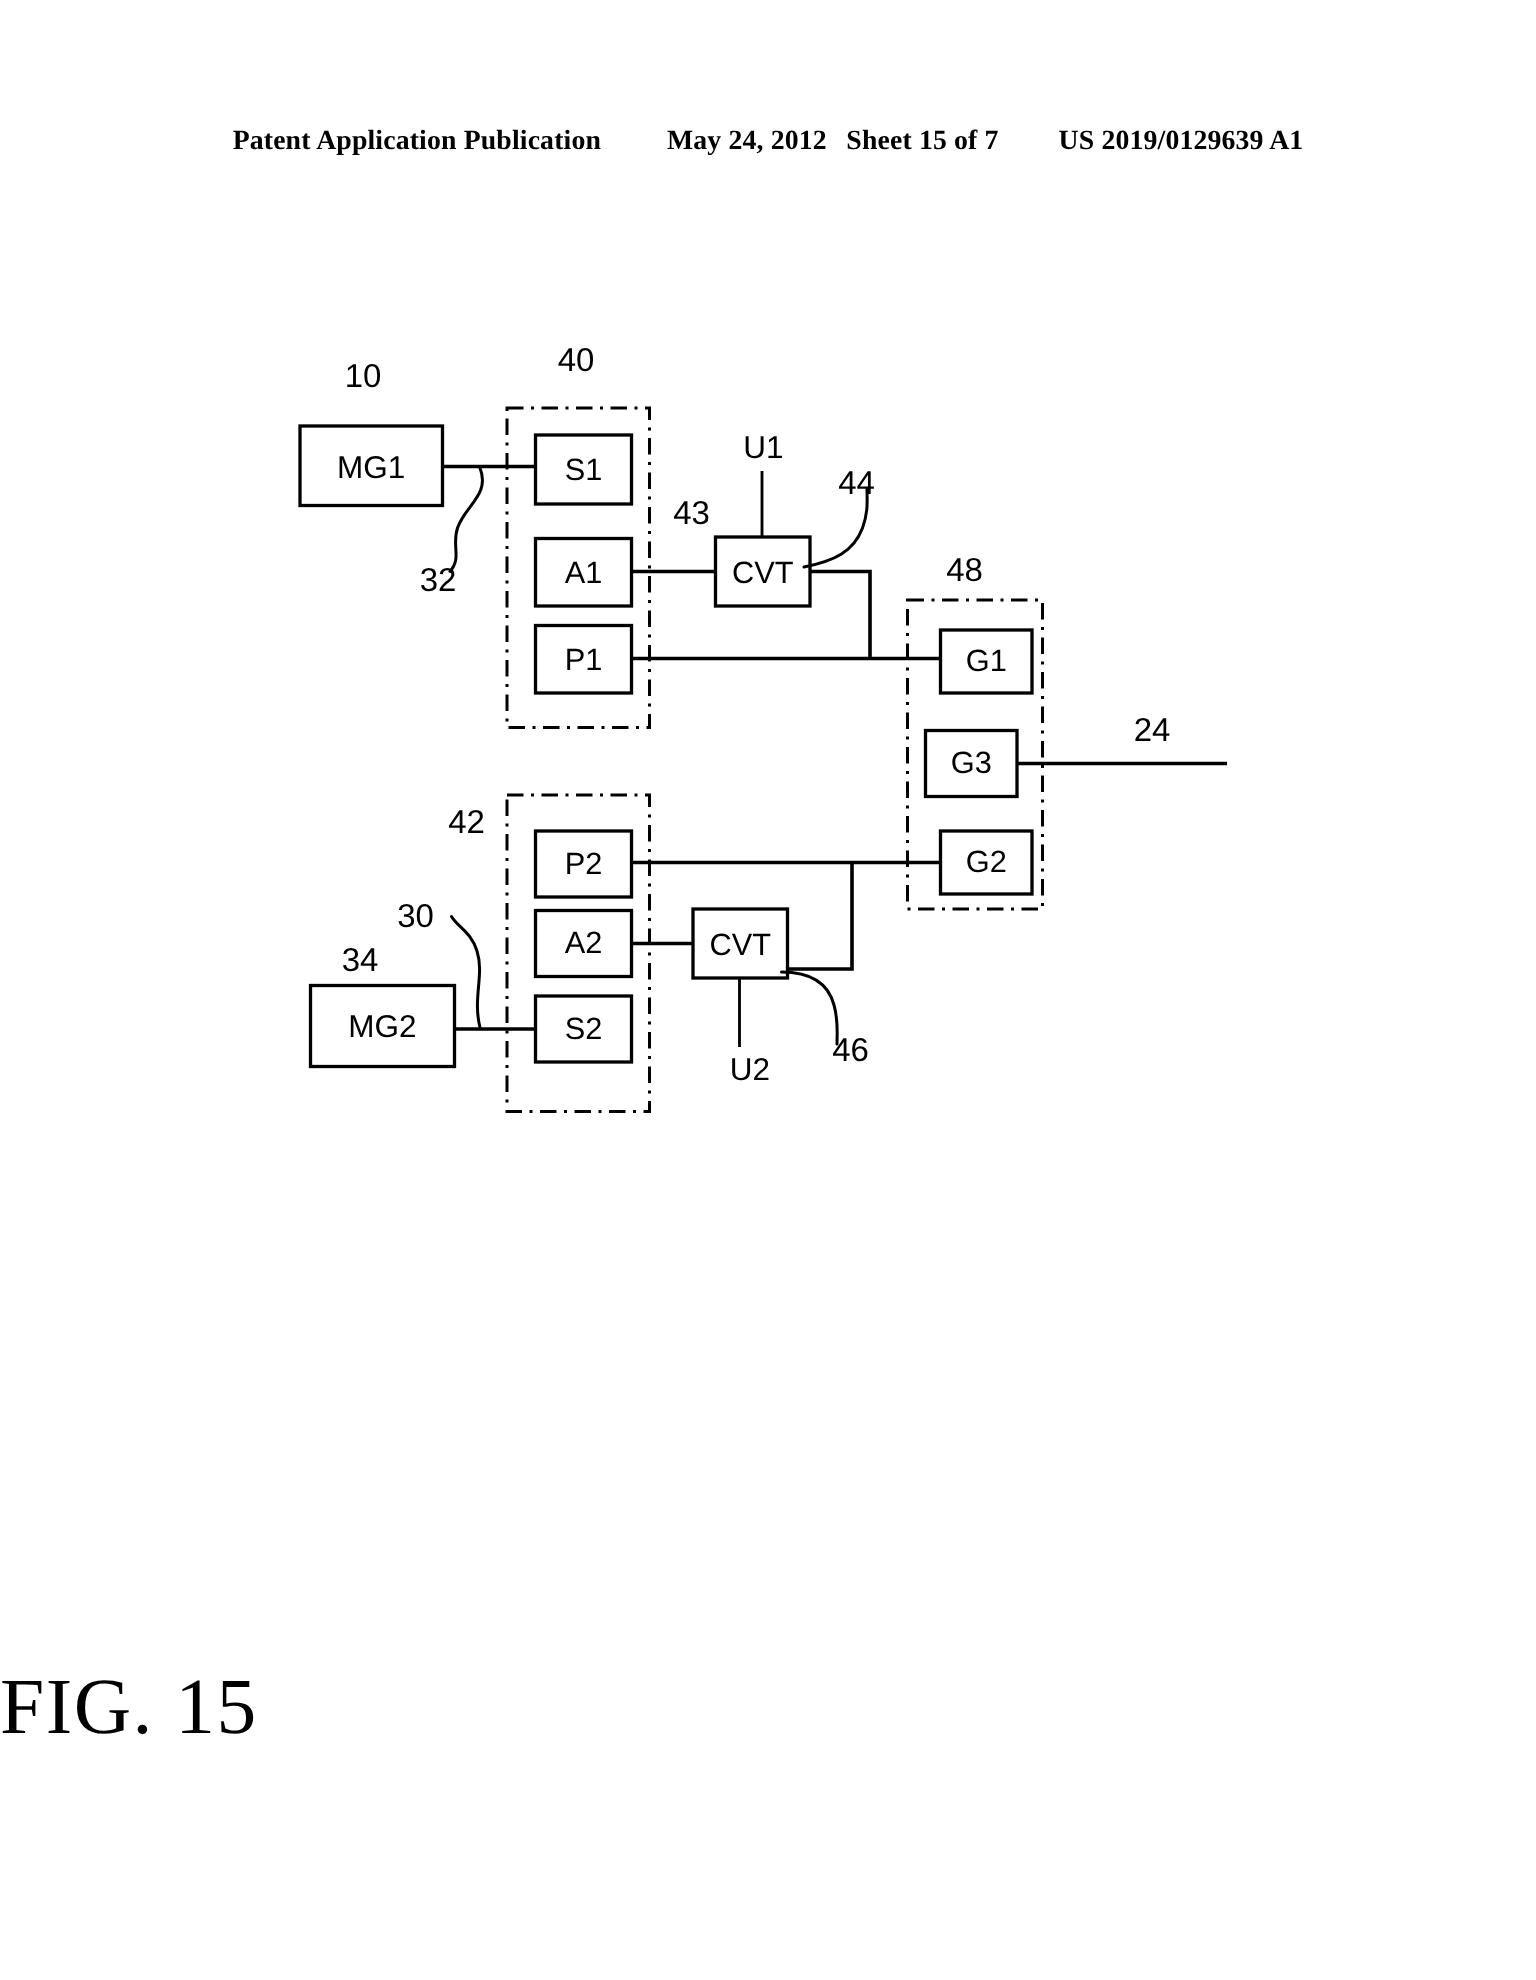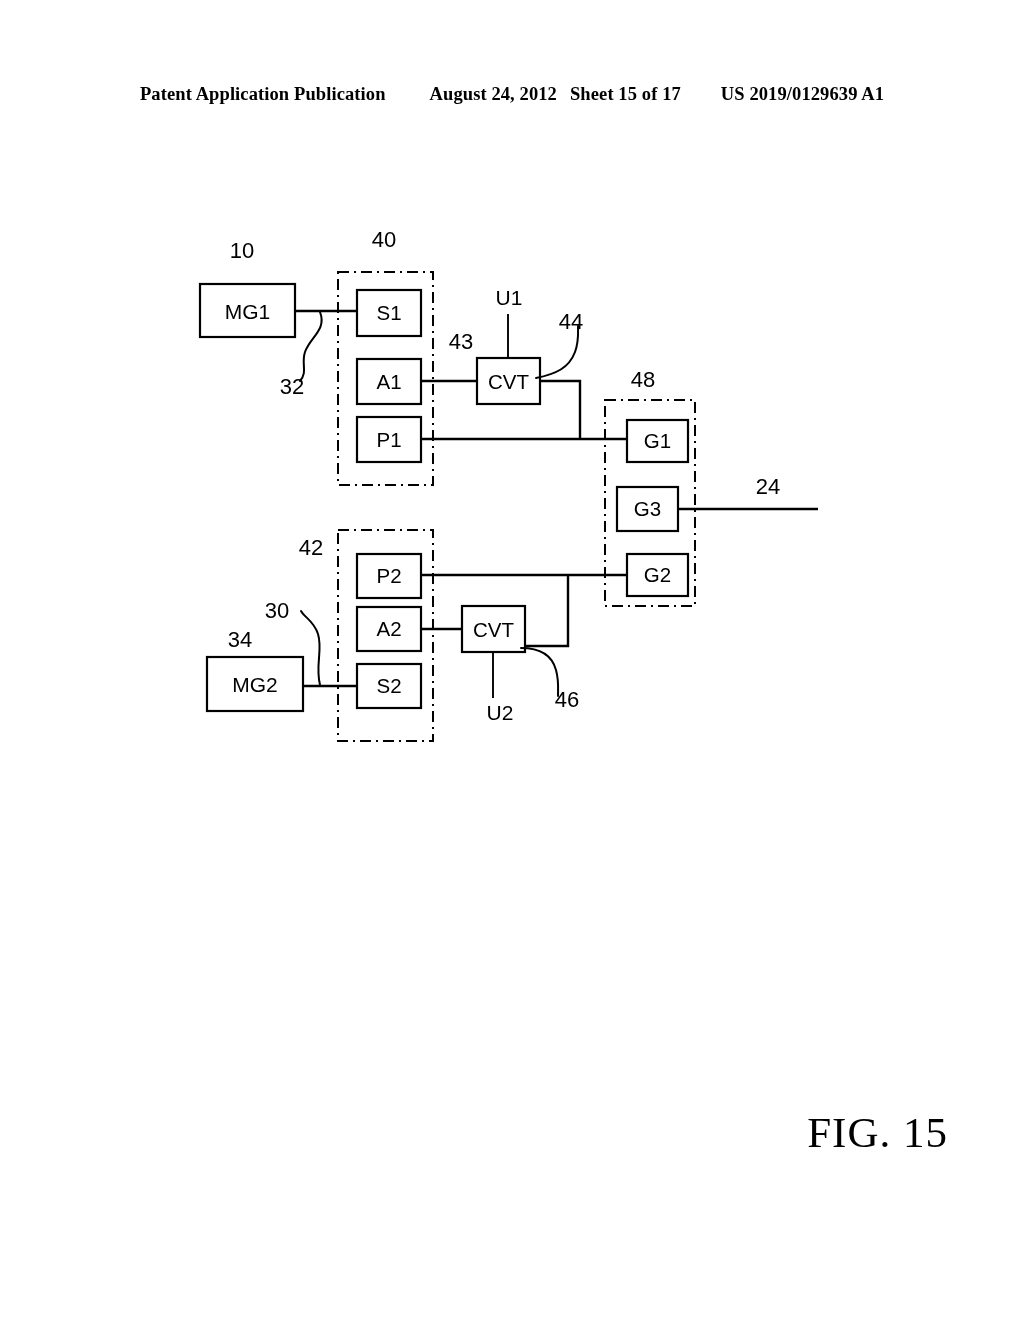--- a/index.html
+++ b/index.html
@@ -54,23 +54,23 @@
     height: 1320px;
     overflow: visible;
   }
 
   
   #fig-caption {
     position: absolute;
     left: 0;
     top: 1108px;
     width: 948px;
-    text-align: right;
+    text-align: left;
     font-family: "Liberation Serif", serif;
-    font-size: 43px;
+    font-size: 53px;
     letter-spacing: 1px;
   }
 
   
   .blk-label {
     font-family: "Liberation Sans", sans-serif;
     font-size: 20.5px;
     fill: #000;
   }
   .blk-label-lg {
@@ -116,23 +116,23 @@
     fill: none;
     stroke-linecap: round;
   }
 </style>
 </head>
 <body>
 
 <div id="page-header">
   <span class="hdr-seg">Patent Application Publication</span>
   <span class="gap-a"></span>
-  <span class="hdr-seg">August 24, 2012</span>
+  <span class="hdr-seg">May 24, 2012</span>
   <span class="gap-b"></span>
-  <span class="hdr-seg">Sheet 15 of 17</span>
+  <span class="hdr-seg">Sheet 15 of 7</span>
   <span class="gap-c"></span>
   <span class="hdr-seg">US 2019/0129639 A1</span>
 </div>
 
 <div id="figure">
   <svg viewBox="0 0 1024 1320" xmlns="http://www.w3.org/2000/svg">
 
     <rect class="groupbox" x="338" y="272" width="95" height="213"></rect>
     <rect class="groupbox" x="605" y="400" width="90" height="206"></rect>
     <rect class="groupbox" x="338" y="530" width="95" height="211"></rect>

